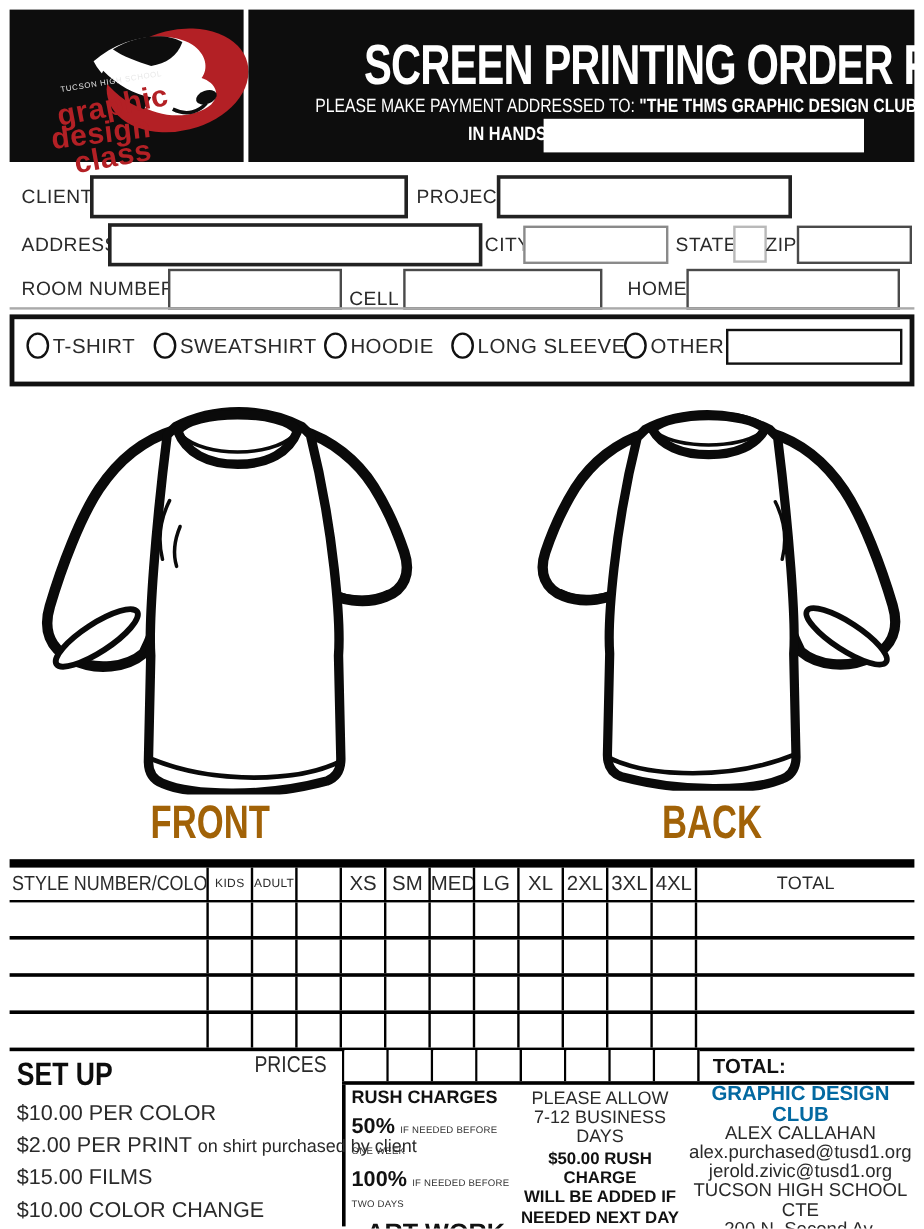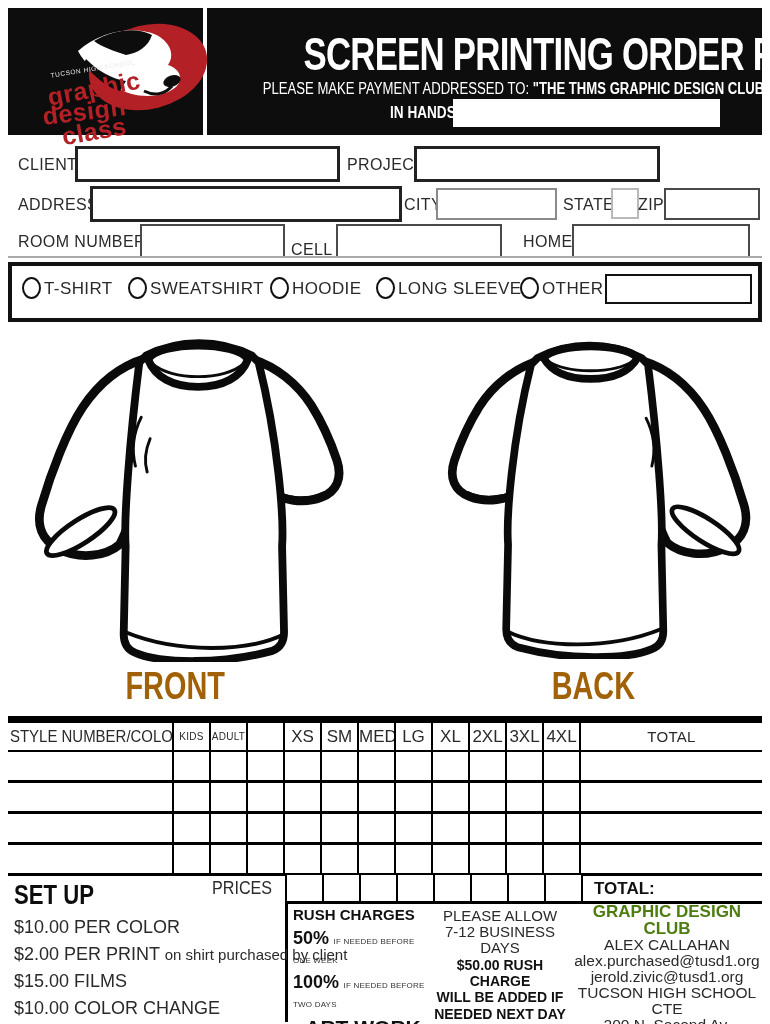--- a/index.html
+++ b/index.html
@@ -61,21 +61,21 @@
   .setup-note{font-size:15px;}
   #rushBlock{left:293px;top:906px;width:140px;}
   .rush-title{font-size:15px;font-weight:bold;color:#111;}
   .pct{font-size:18px;font-weight:bold;color:#111;}
   .pct-cond{font-size:8px;color:#333;letter-spacing:.2px;}
   .art-title{font-size:21px;font-weight:bold;color:#111;margin-top:5px;text-align:center;}
   #turnBlock{left:425px;top:908px;width:150px;text-align:center;}
   .turn{font-size:15px;color:#2a2a2a;line-height:1.05;}
   .turnb{font-size:14px;font-weight:bold;color:#111;line-height:1.15;}
   #contactBlock{left:570px;top:903px;width:194px;text-align:center;}
-  .c-org{font-size:17px;font-weight:bold;color:#4d7c0f;line-height:1.0;text-align:center;}
+  .c-org{font-size:17px;font-weight:bold;color:#0369a1;line-height:1.0;text-align:center;}
   .c-line{font-size:15.5px;color:#2a2a2a;line-height:1.03;}
 </style>
 </head>
 <body>
 
 <div id="page">
 
   <div class="abs" id="hdrLogo">
     <svg class="abs" style="left:40px;top:6px;width:160px;height:112px" viewBox="0 0 160 110">
       <ellipse cx="100" cy="52" rx="60" ry="42" fill="#b32025" transform="rotate(-14 100 52)"></ellipse>

